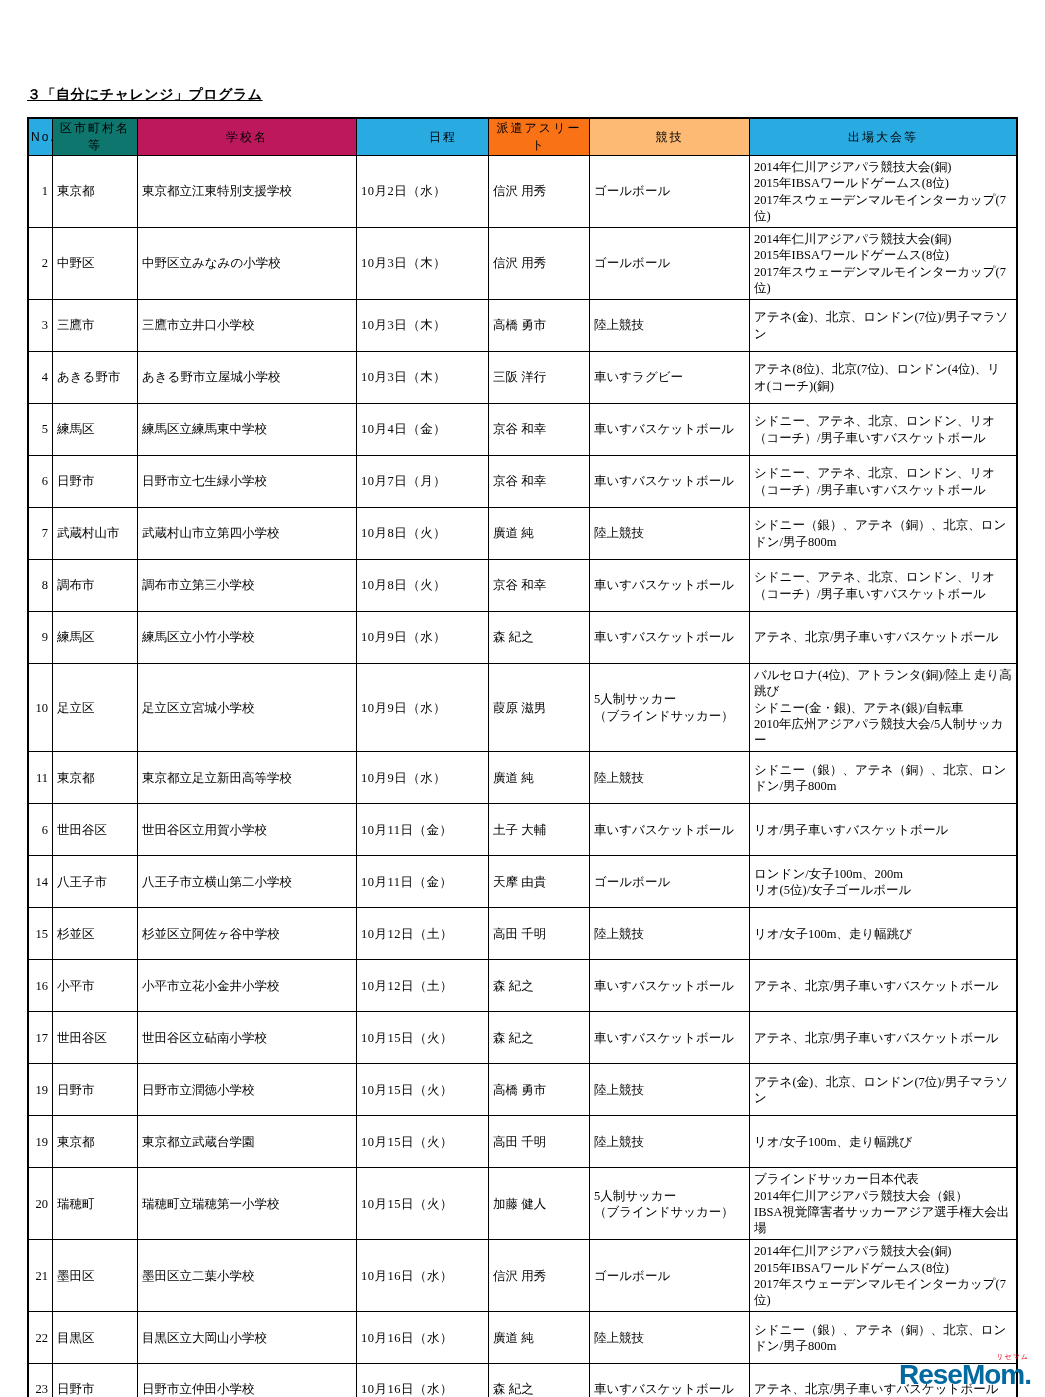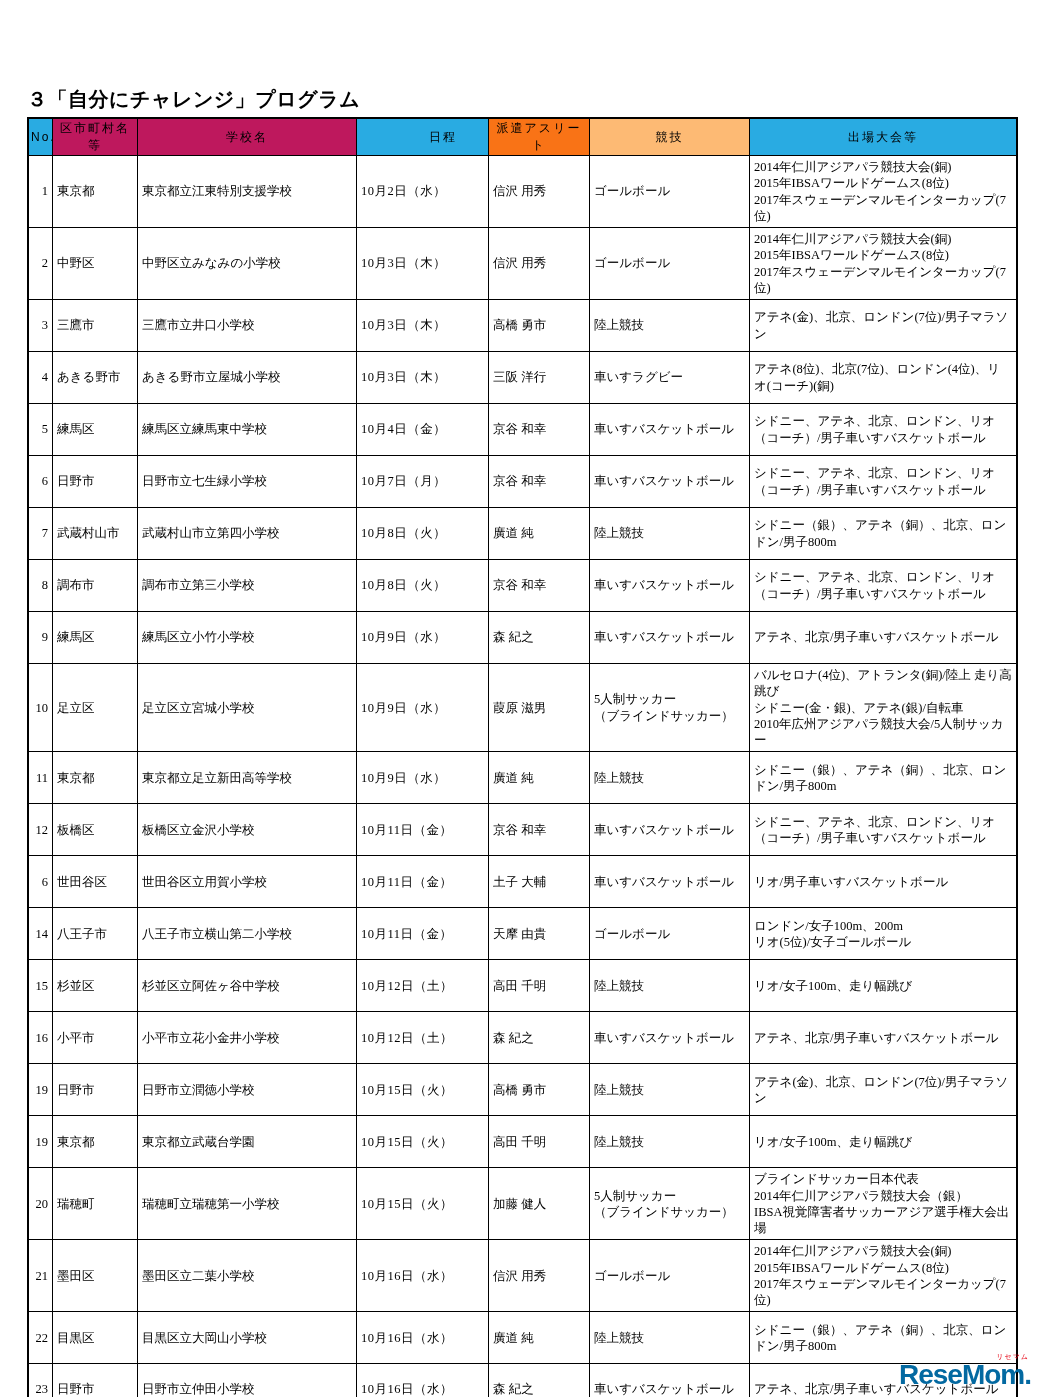--- a/index.html
+++ b/index.html
@@ -4,21 +4,21 @@
 <style>
   html,body{margin:0;padding:0;background:#ffffff;}
   body{
     width:1045px;height:1397px;position:relative;
     font-family:"Liberation Serif","DejaVu Serif",serif;
     color:#000;
   }
   .page-title{
     position:absolute;left:27px;top:86px;
     font-family:"Liberation Sans","DejaVu Sans",sans-serif;
-    font-weight:bold;font-size:20px;letter-spacing:0.5px;
+    font-weight:bold;font-size:14px;letter-spacing:0.5px;text-decoration:underline;
   }
   table.program{
     position:absolute;left:27px;top:117px;width:991px;
     border-collapse:collapse;table-layout:fixed;
     border:2px solid #000;
   }
   table.program th{
     border:1px solid #000;
     font-family:"Liberation Sans","DejaVu Sans",sans-serif;
     font-weight:normal;font-size:12px;letter-spacing:2px;
@@ -60,21 +60,21 @@
 </style>
 </head>
 <body>
 
 <div class="page-title">３「自分にチャレンジ」プログラム</div>
 
 <table class="program">
   <thead>
     <tr id="head-row">
         <th class="c0" style="background: rgb(41, 171, 226);">No.</th>
-        <th class="c1" style="background: #be185d;">区市町村名等</th>
+        <th class="c1" style="background: #0f766e;">区市町村名等</th>
         <th class="c2" style="background: #be185d;">学校名</th>
         <th class="c3" style="background: rgb(41, 171, 226); padding-left: 43px;">日程</th>
         <th class="c4" style="background: #f97316;">派遣アスリート</th>
         <th class="c5" style="background: #fdba74;">競技</th>
         <th class="c6" style="background: rgb(41, 171, 226);">出場大会等</th>
       </tr>
   </thead>
   <tbody id="table-body">
       <tr>
         <td class="c0">1</td>
@@ -176,29 +176,20 @@
       <tr>
         <td class="c0">11</td>
         <td class="c1">東京都</td>
         <td class="c2">東京都立足立新田高等学校</td>
         <td class="c3">10月9日（水）</td>
         <td class="c4">廣道 純</td>
         <td class="c5">陸上競技</td>
         <td class="c6">シドニー（銀）、アテネ（銅）、北京、ロンドン/男子800m</td>
       </tr>
       <tr>
-        <td class="c0">12</td>
-        <td class="c1">板橋区</td>
-        <td class="c2">板橋区立金沢小学校</td>
-        <td class="c3">10月11日（金）</td>
-        <td class="c4">京谷 和幸</td>
-        <td class="c5">車いすバスケットボール</td>
-        <td class="c6">シドニー、アテネ、北京、ロンドン、リオ（コーチ）/男子車いすバスケットボール</td>
-      </tr>
-      <tr>
         <td class="c0">6</td>
         <td class="c1">世田谷区</td>
         <td class="c2">世田谷区立用賀小学校</td>
         <td class="c3">10月11日（金）</td>
         <td class="c4">土子 大輔</td>
         <td class="c5">車いすバスケットボール</td>
         <td class="c6">リオ/男子車いすバスケットボール</td>
       </tr>
       <tr>
         <td class="c0">14</td>
@@ -217,20 +208,29 @@
         <td class="c3">10月12日（土）</td>
         <td class="c4">高田 千明</td>
         <td class="c5">陸上競技</td>
         <td class="c6">リオ/女子100m、走り幅跳び</td>
       </tr>
       <tr>
         <td class="c0">16</td>
         <td class="c1">小平市</td>
         <td class="c2">小平市立花小金井小学校</td>
         <td class="c3">10月12日（土）</td>
+        <td class="c4">森 紀之</td>
+        <td class="c5">車いすバスケットボール</td>
+        <td class="c6">アテネ、北京/男子車いすバスケットボール</td>
+      </tr>
+      <tr>
+        <td class="c0">17</td>
+        <td class="c1">世田谷区</td>
+        <td class="c2">世田谷区立砧南小学校</td>
+        <td class="c3">10月15日（火）</td>
         <td class="c4">森 紀之</td>
         <td class="c5">車いすバスケットボール</td>
         <td class="c6">アテネ、北京/男子車いすバスケットボール</td>
       </tr>
       <tr>
         <td class="c0">19</td>
         <td class="c1">日野市</td>
         <td class="c2">日野市立潤徳小学校</td>
         <td class="c3">10月15日（火）</td>
         <td class="c4">高橋 勇市</td>

